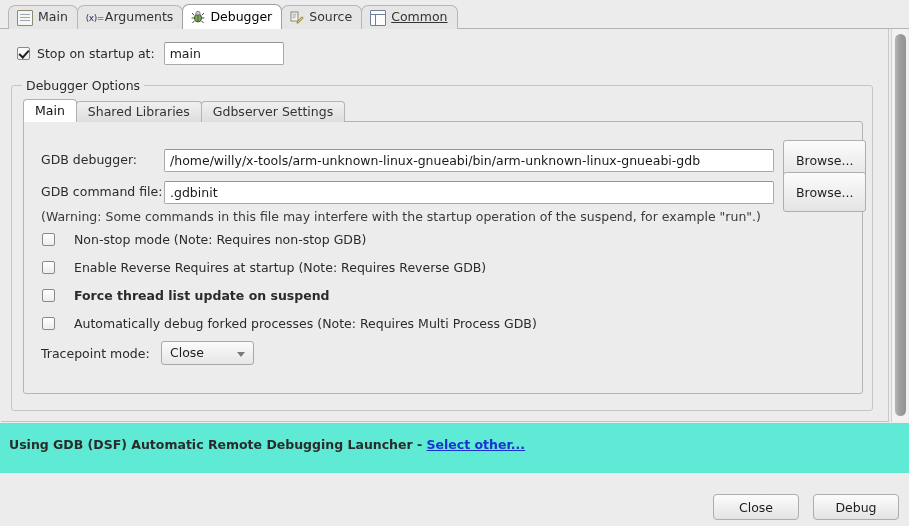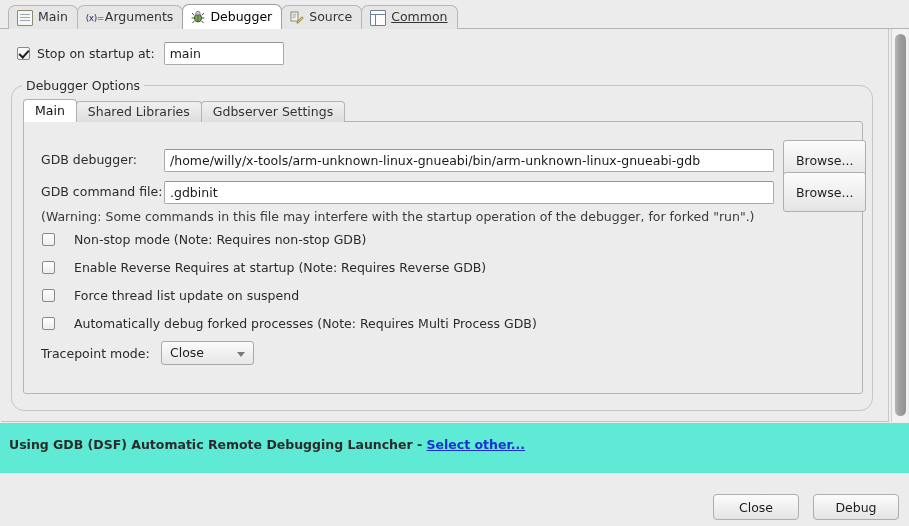--- a/index.html
+++ b/index.html
@@ -171,21 +171,21 @@
   }
   #stop-value { width: 120px; margin-left: 2px; }
 
   
   .group {
     position: absolute;
     left: 10px; top: 56px;
     width: 862px; height: 326px;
     box-sizing: border-box;
     border: 1px solid #c6c6c6;
-    border-radius: 13px;
+    border-radius: 3px;
     background: transparent;
   }
   .group-title {
     position: absolute;
     left: 10px; top: -8px;
     background: #ececec;
     padding: 0 4px;
     font-size: 12.5px;
     color: #2b2b2b;
     line-height: 15px;
@@ -416,33 +416,33 @@
           <input class="textin" type="text" style="width: 610px;" value="/home/willy/x-tools/arm-unknown-linux-gnueabi/bin/arm-unknown-linux-gnueabi-gdb">
           <button class="fbrowse" style="margin-left:9px;">Browse...</button>
         </div>
 
         <div class="frow" style="top:50px;">
           <span class="flabel">GDB command file:</span>
           <input class="textin" type="text" style="width: 610px;" value=".gdbinit">
           <button class="fbrowse" style="margin-left:9px;">Browse...</button>
         </div>
 
-        <div class="warn">(Warning: Some commands in this file may interfere with the startup operation of the debugger, for forked "run".)</div>
+        <div class="warn">(Warning: Some commands in this file may interfere with the startup operation of the suspend, for example "run".)</div>
 
         <div class="cbrow" style="top:110px;">
           <span class="cb"></span>
           <span class="lbl">Non-stop mode (Note: Requires non-stop GDB)</span>
         </div>
 
         <div class="cbrow" style="top:138px;">
           <span class="cb"></span>
           <span class="lbl">Enable Reverse Requires at startup (Note: Requires Reverse GDB)</span>
         </div>
 
-        <div class="cbrow" style="top:166px;">
+        <div class="cbrow" style="top:166px;font-weight:bold;">
           <span class="cb"></span>
           <span class="lbl">Force thread list update on suspend</span>
         </div>
 
         <div class="cbrow" style="top:194px;">
           <span class="cb"></span>
           <span class="lbl">Automatically debug forked processes (Note: Requires Multi Process GDB)</span>
         </div>
 
         <div class="trow">

